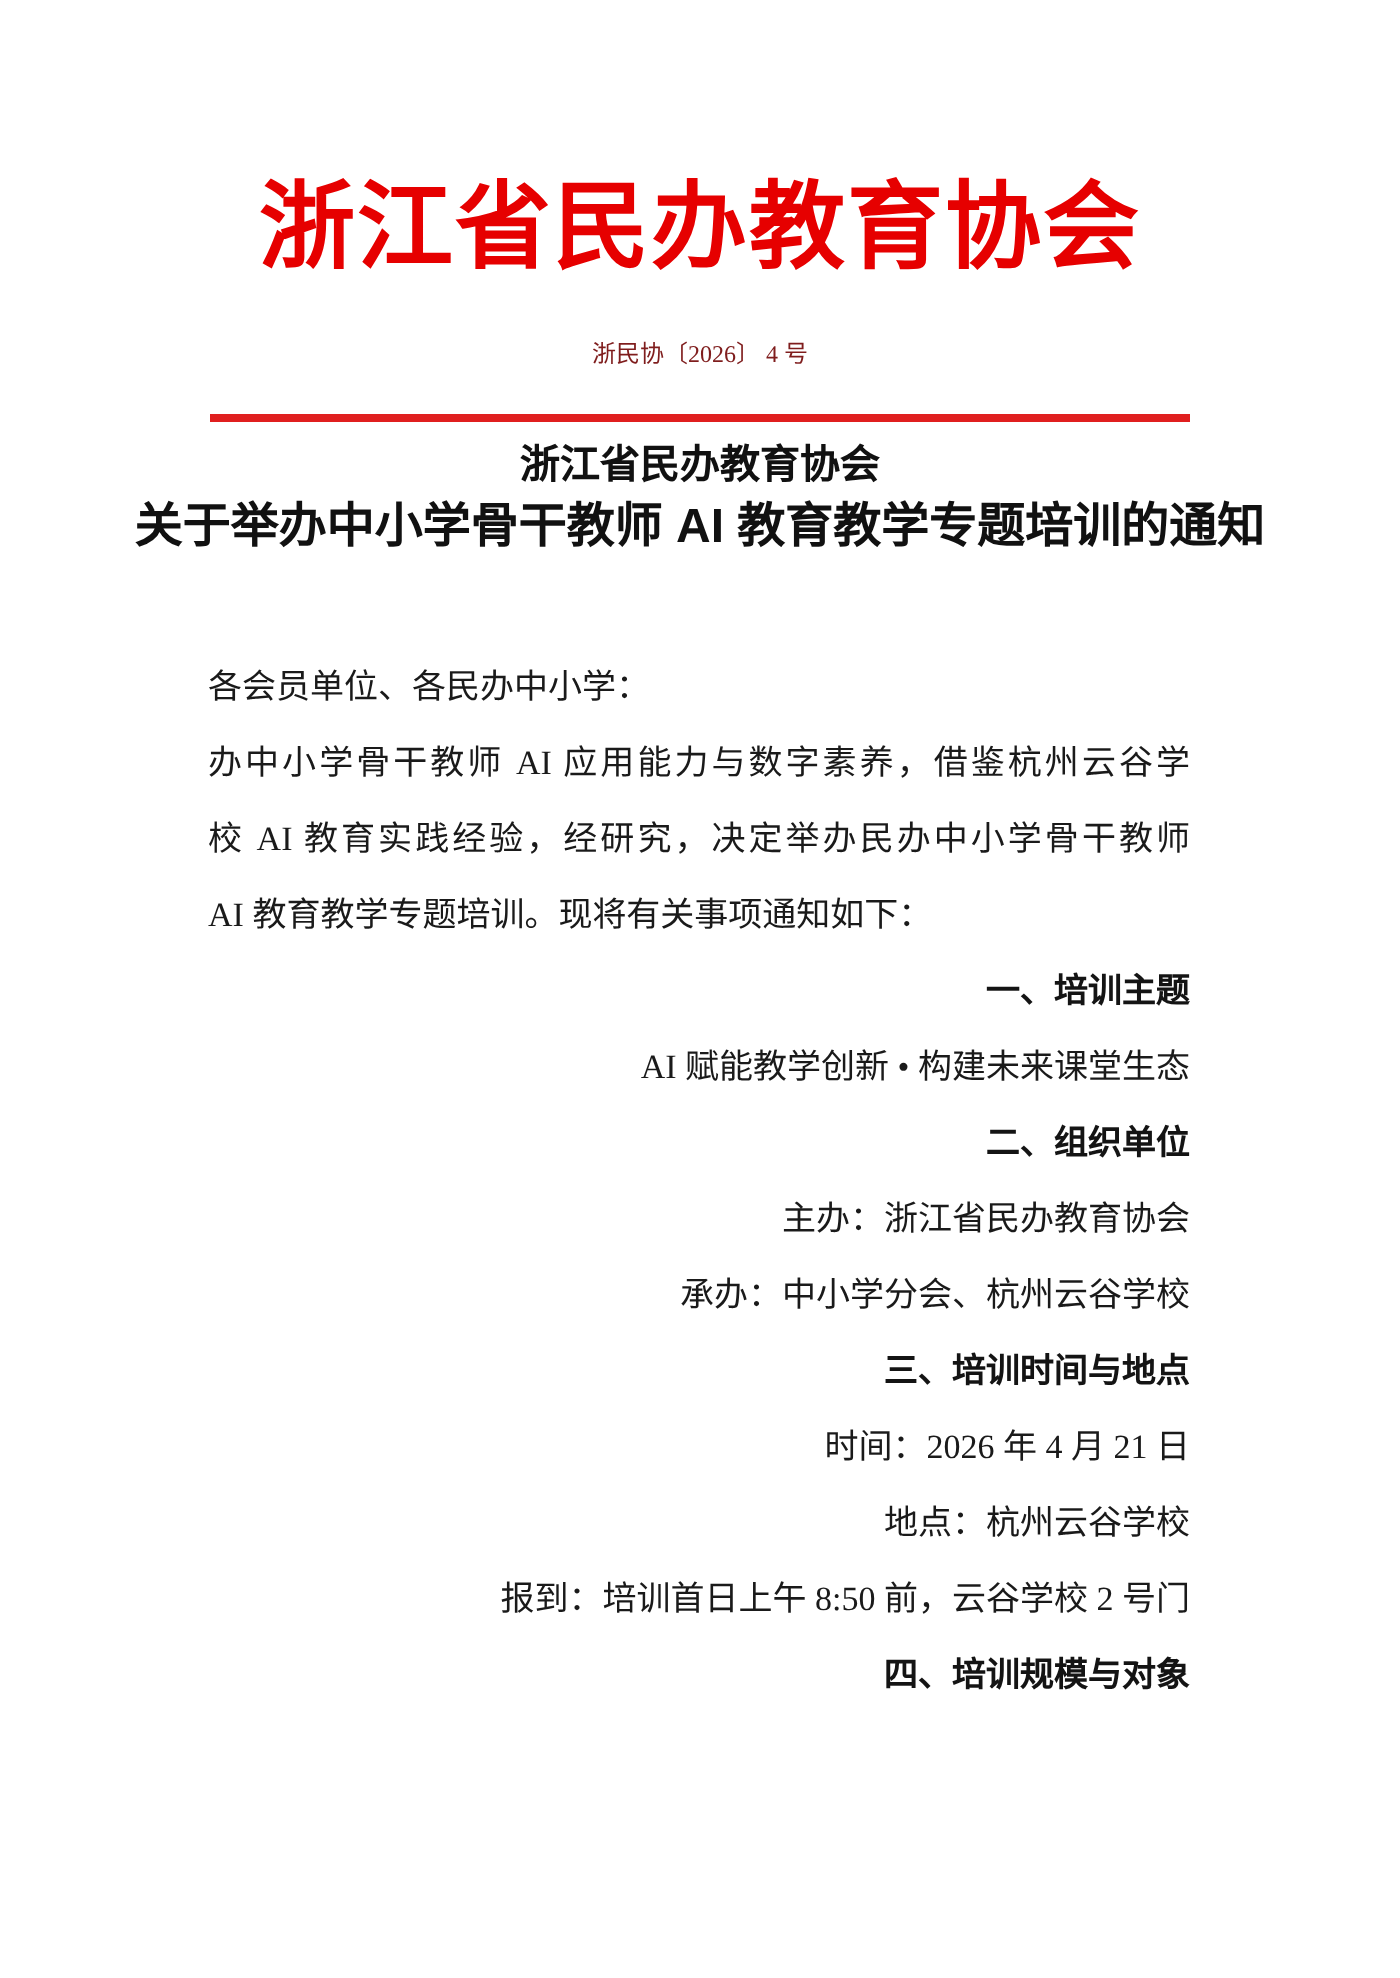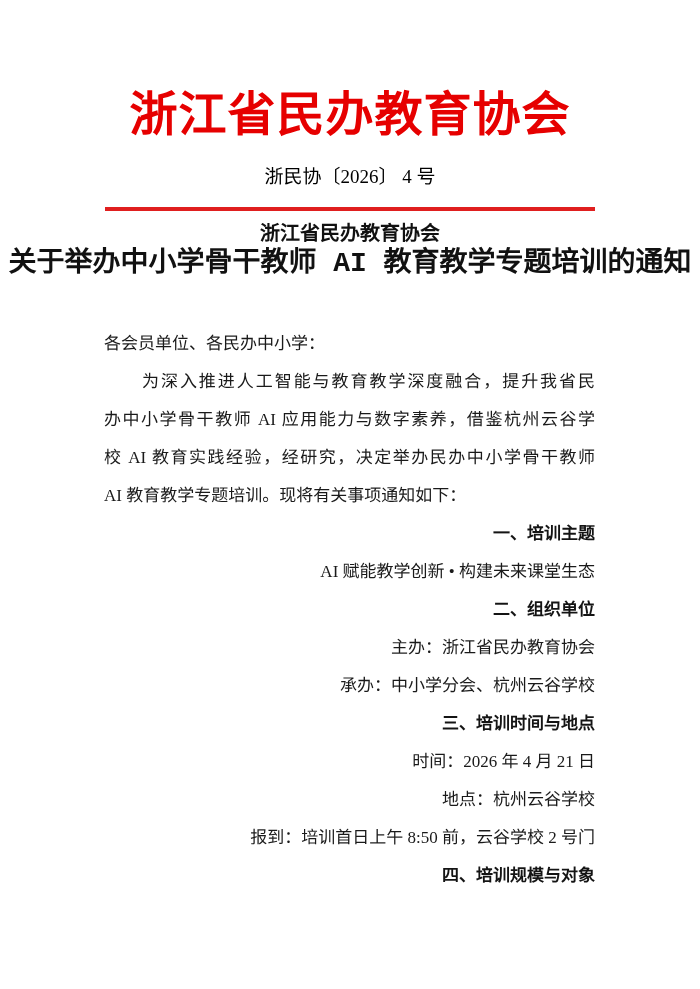--- a/index.html
+++ b/index.html
@@ -34,23 +34,23 @@
     color: #e60000;
     white-space: nowrap;
   }
   .doc-number {
     position: absolute;
     top: 164px;
     left: 0;
     width: 700px;
     text-align: center;
     font-family: "Liberation Serif", "DejaVu Serif", serif;
-    font-size: 19px;
+    font-size: 12px;
     line-height: 26px;
-    color: #000000;
+    color: #7f1d1d;
     white-space: nowrap;
   }
   .red-rule {
     position: absolute;
     top: 207px;
     left: 105px;
     width: 490px;
     height: 4px;
     background: #e01f1f;
   }
@@ -66,23 +66,23 @@
     line-height: 28px;
     color: #111111;
     white-space: nowrap;
   }
   .title-subject {
     position: absolute;
     top: 249px;
     left: 0;
     width: 700px;
     text-align: center;
-    font-family: Liberation Mono, monospace;
+    font-family: Liberation Sans, sans-serif;
     font-weight: 700;
-    font-size: 28px;
+    font-size: 24px;
     line-height: 30px;
     color: #111111;
     white-space: nowrap;
   }
   .body-block {
     position: absolute;
     top: 325px;
     left: 104px;
     width: 491px;
     font-size: 17px;
@@ -120,21 +120,20 @@
   <div class="red-rule"></div>
 
   <div class="title-org">浙江省民办教育协会</div>
 
   <div class="title-subject">关于举办中小学骨干教师 AI 教育教学专题培训的通知</div>
 
   <div class="body-block">
 
     <div class="line">各会员单位、各民办中小学：</div>
 
-    <div class="line indent just">为深入推进人工智能与教育教学深度融合，提升我省民</div>
 
     <div class="line just">办中小学骨干教师 AI 应用能力与数字素养，借鉴杭州云谷学</div>
 
     <div class="line just">校 AI 教育实践经验，经研究，决定举办民办中小学骨干教师</div>
 
     <div class="line">AI 教育教学专题培训。现将有关事项通知如下：</div>
 
     <div class="line indent heading">一、培训主题</div>
 
     <div class="line indent">AI 赋能教学创新 • 构建未来课堂生态</div>

